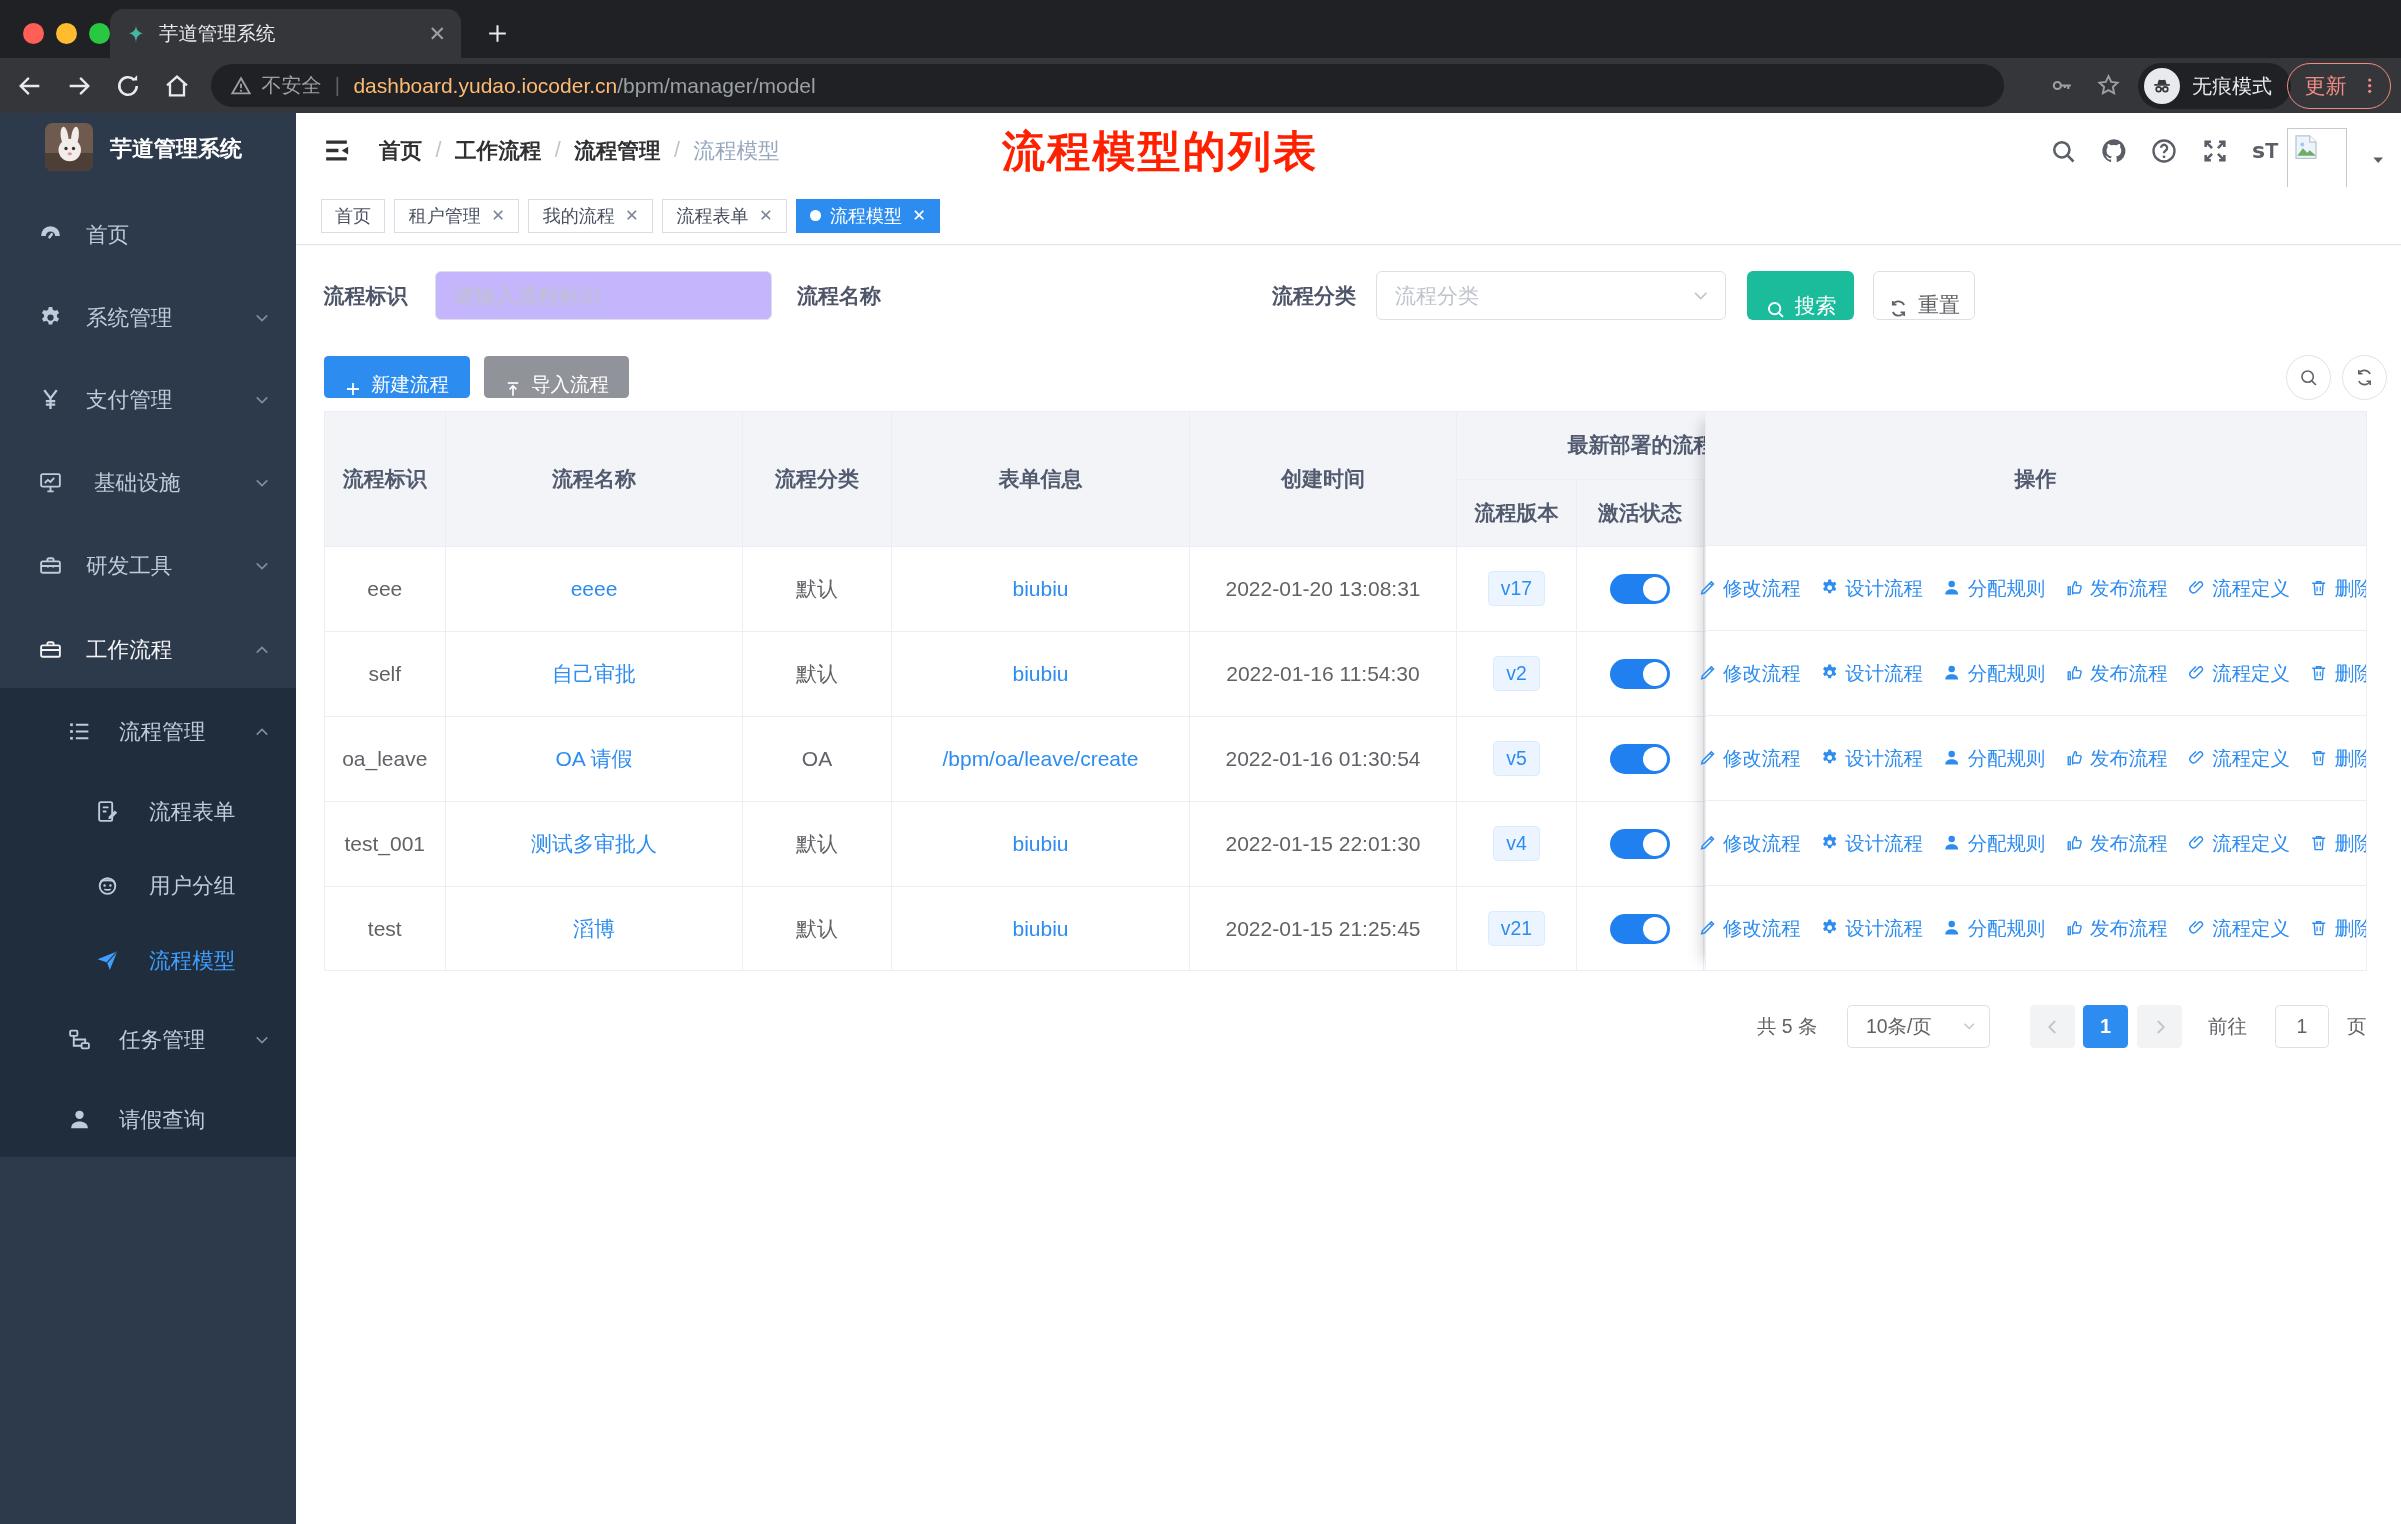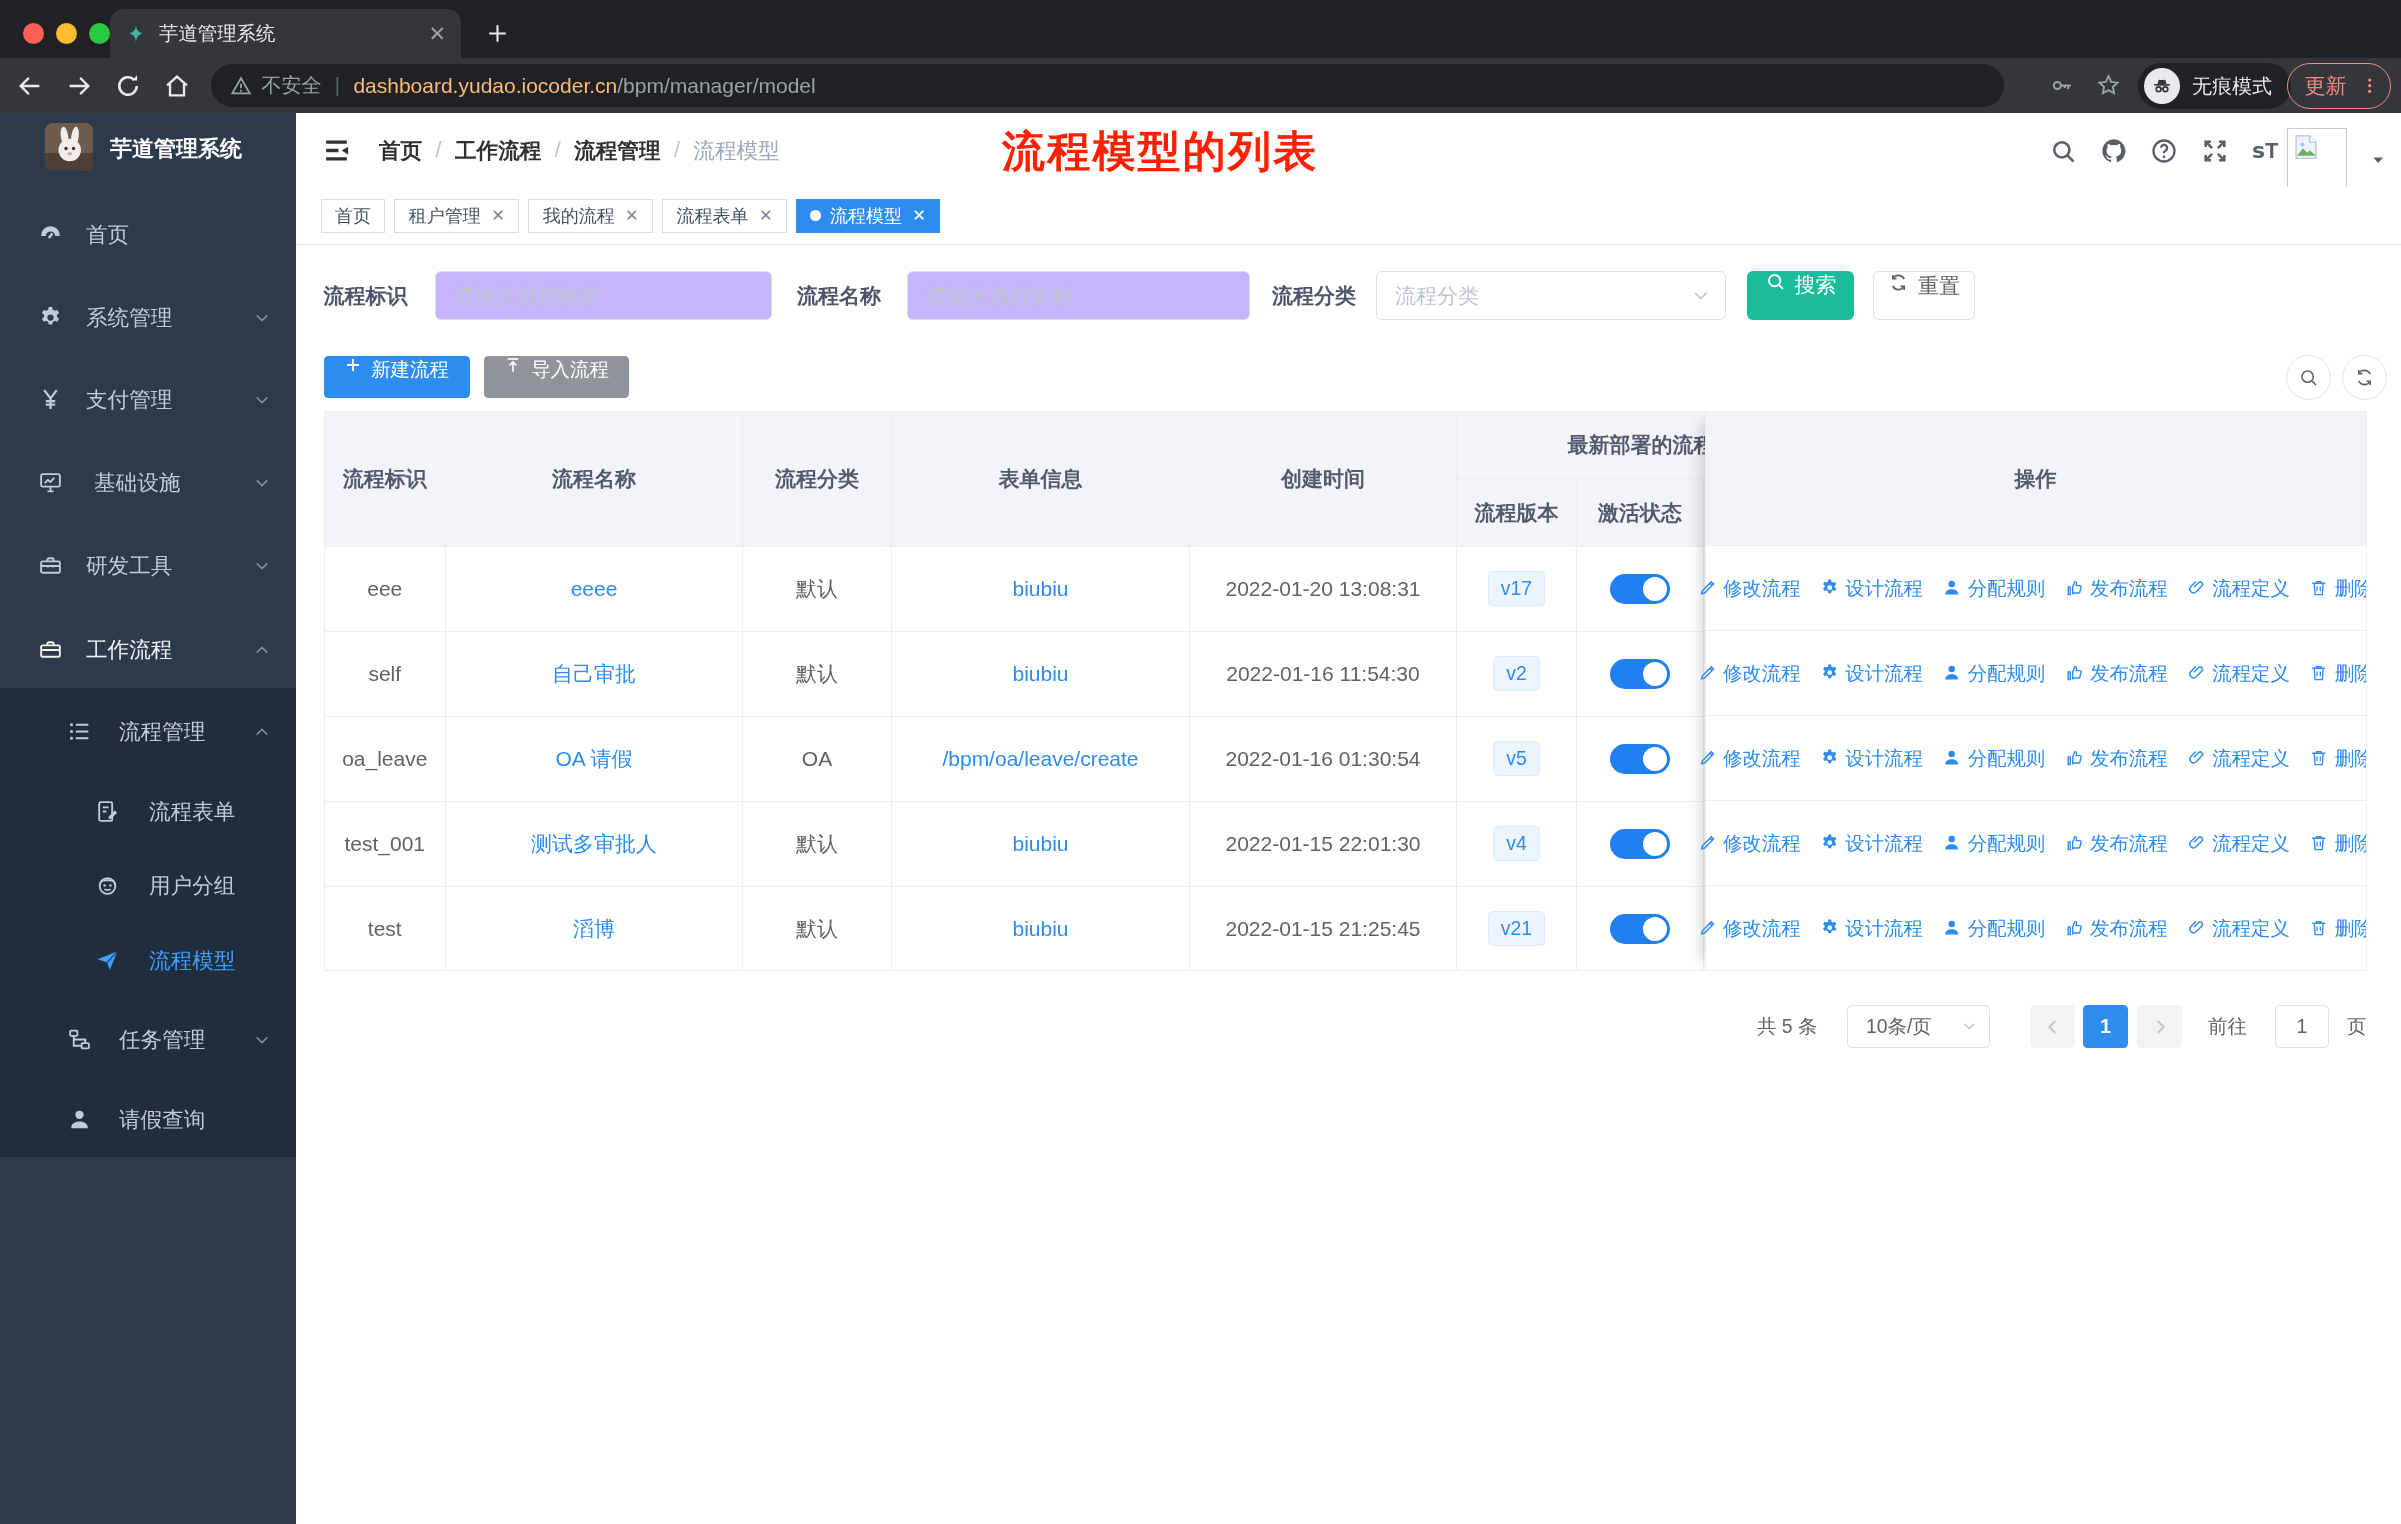--- a/index.html
+++ b/index.html
@@ -81,21 +81,21 @@
   .flabel{position:absolute;top:25px;height:49px;line-height:49px;font-weight:bold;color:#4e5569;
           font-size:21px;}
   .finput{position:absolute;top:25px;height:49px;border:0.7px solid #dcdfe6;border-radius:6px;
           box-sizing:border-box;font-size:21px;padding:0 18px;color:#606266;background:#c4b5fd;outline:none;
           font-family:inherit;}
   .finput::placeholder{color:#bfc4cc;}
   #fselect{position:absolute;top:25px;height:49px;border:0.7px solid #dcdfe6;border-radius:6px;
            box-sizing:border-box;display:flex;align-items:center;justify-content:space-between;
            padding:0 15px 0 18px;color:#bfc4cc;background:#fff;cursor:pointer;}
   #fselect .ic{width:19.4px;height:19.4px;color:#c0c4cc;}
-  .btn{position:absolute;display:flex;align-items:flex-start;justify-content:center;border-radius:6px;
+  .btn{position:absolute;display:flex;align-items:flex-end;justify-content:center;border-radius:6px;
        font-size:21px;box-sizing:border-box;cursor:pointer;white-space:nowrap;}
   .btn .ic{width:21px;height:21px;margin-right:9px;}
   #btn-search{background:#1abc9c;color:#fff;}
   #btn-reset{background:#fff;border:0.7px solid #dcdfe6;color:#606266;}
   #btn-create{background:#2d8cf0;color:#fff;border-radius:4.5px;font-size:19.4px;}
   #btn-import{background:#909399;color:#fff;border-radius:4.5px;font-size:19.4px;}
   .cirbtn{position:absolute;width:43px;height:43px;border:0.7px solid #dfe3e8;border-radius:50%;
           background:#fff;display:flex;align-items:center;justify-content:center;color:#5f6368;cursor:pointer;}
   .cirbtn .ic{width:21px;height:21px;}
   
@@ -491,21 +491,20 @@
           <span>流程模型</span>
           <span class="x">✕</span>
         </span>
       </div>
 
     <div id="content" class="abs">
 
       <span class="flabel" style="left:27.5px">流程标识</span>
       <input class="finput" style="left: 139px; width: 337px;" placeholder="请输入流程标识">
       <span class="flabel" style="left:501px">流程名称</span>
-      <input class="finput" style="left: 611px; width: 343px;" placeholder="请输入流程名称">
       <span class="flabel" style="left:976px">流程分类</span>
       <div id="fselect" style="left:1080px;width:350px">
         <span>流程分类</span>
         <span class="ic">
             <svg viewBox="0 0 24 24">
               <path d="M5 8.5l7 7 7-7" stroke="currentColor" stroke-width="2" fill="none"></path>
             </svg>
           </span>
       </div>
       <div class="btn" id="btn-search" style="left:1451px;top:25px;width:107px;height:49px">

